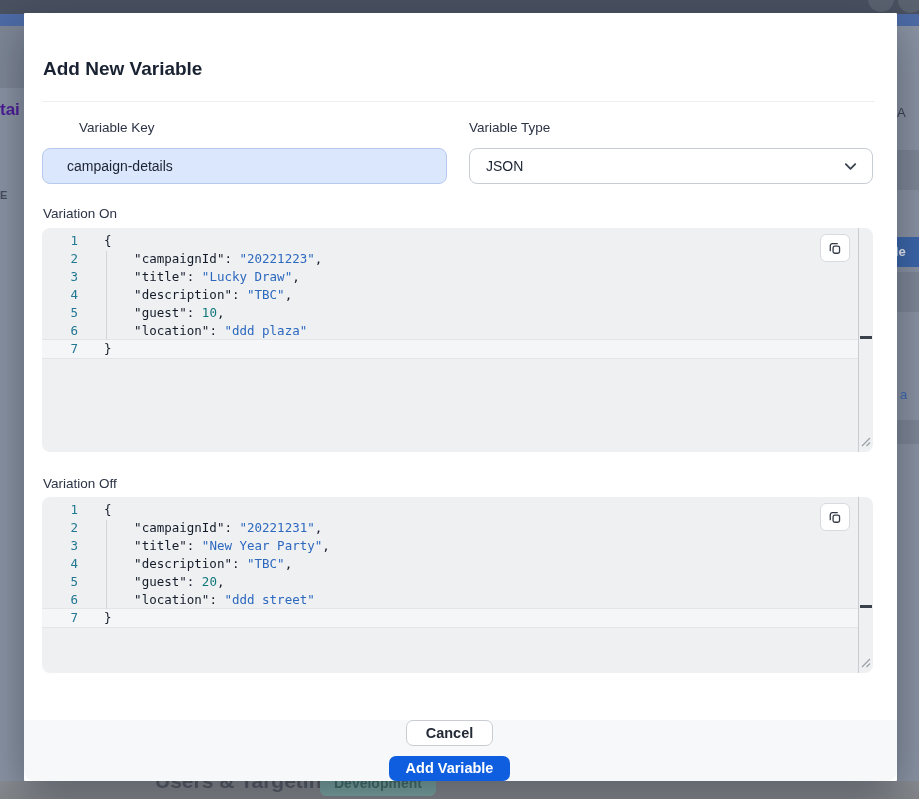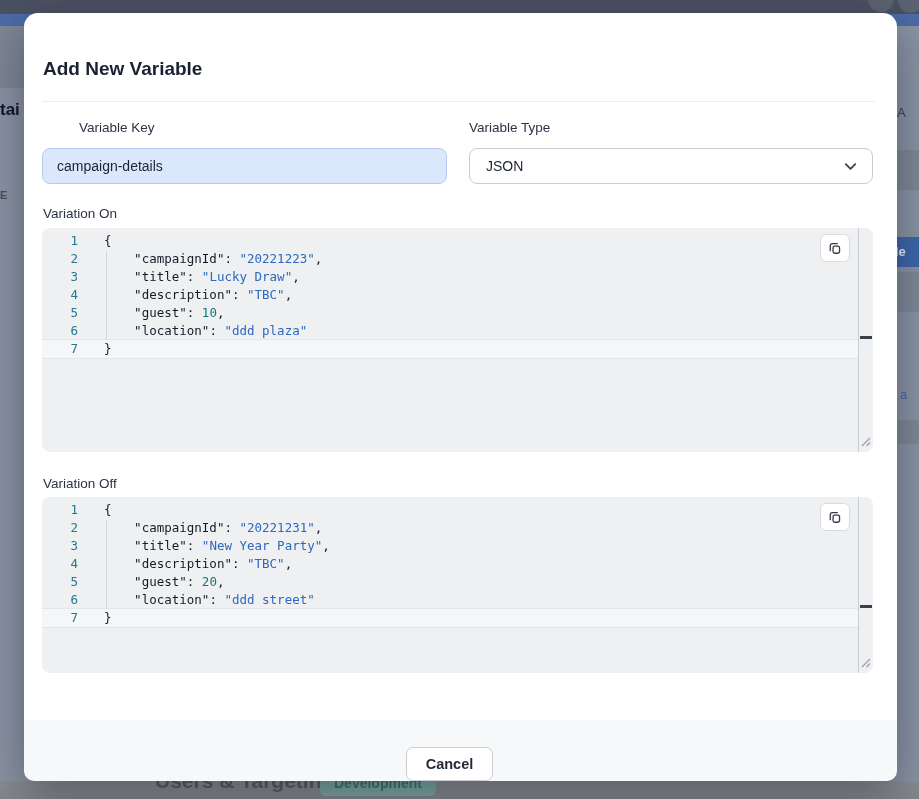--- a/index.html
+++ b/index.html
@@ -7,40 +7,40 @@
          font-family:"Liberation Sans",sans-serif;background:#8a92a2;}
 
   
   .navbar{position:absolute;left:0;top:0;width:100%;height:14px;background:#4a5160;}
   .avatar{position:absolute;width:26px;height:26px;border-radius:50%;background:#5b6270;}
   .subnav{position:absolute;left:0;top:14px;width:100%;height:12px;background:#4d6ba6;}
   .overlay{position:absolute;left:0;top:26px;width:100%;height:755px;background:#8a93a3;}
   .band{position:absolute;background:#7e8796;}
   .bottom-strip{position:absolute;left:0;bottom:0;width:100%;height:18px;
                 background:linear-gradient(#8a8d92,#828589);}
-  .frag{position:absolute;color:#0f172a;}
+  .frag{position:absolute;color:#4c1d95;}
   .frag-heading{font-size:17px;font-weight:600;}
   .frag-small{font-size:11px;font-weight:600;color:#474e5c;}
   .frag-top-right{font-size:13px;color:#3a4150;}
   .frag-btn{position:absolute;background:#3c66a9;color:#e8edf5;font-size:13px;font-weight:700;
             border-radius:4px 0 0 4px;height:30px;line-height:30px;padding-left:10px;width:40px;}
   .frag-link{font-size:13px;color:#3b67b2;}
   .frag-link.u{text-decoration:underline;}
   .bottom-heading{position:absolute;font-size:21px;font-weight:700;color:#585d67;}
   .bottom-badge{position:absolute;background:#7ca7a2;color:#45706b;font-size:14px;font-weight:700;
                 border-radius:6px;padding:5px 14px;}
 
   
   .modal{position:absolute;left:24px;top:13px;width:873px;height:768px;background:#fff;
-         border-radius:14px;box-shadow:0 14px 44px rgba(10,16,30,.38);}
+         border-radius:1px;box-shadow:0 14px 44px rgba(10,16,30,.38);}
   .modal-title{position:absolute;left:19px;top:45px;font-size:19px;font-weight:700;color:#192232;}
   .modal-divider{position:absolute;left:18px;right:22px;top:88px;height:1px;background:#eceef1;}
   .field-label{position:absolute;font-size:13.5px;color:#2b3345;}
   .text-input{position:absolute;box-sizing:border-box;height:36px;border-radius:8px;
-              border:1px solid #b7c9ee;background:var(--sel);padding:0 14px;font-size:14px;
+              border:1px solid #b7c9ee;background:var(--sel);padding:0 24px;font-size:14px;
               color:#1c2433;font-family:"Liberation Sans",sans-serif;outline:none;}
   .select{position:absolute;box-sizing:border-box;height:36px;border-radius:8px;
           border:1px solid #c8ccd3;background:#fff;display:flex;align-items:center;
           justify-content:space-between;padding:0 14px 0 16px;font-size:14px;color:#1c2433;cursor:pointer;}
 
   
   .editor{position:absolute;left:18px;width:831px;background:#eef0f2;border-radius:8px;overflow:hidden;}
   .cm-code{position:relative;padding-top:4px;}
   .cm-line{height:18px;font:12.5px/18px "DejaVu Sans Mono",monospace;white-space:pre;color:var(--key);}
   .cm-line.active{background:#f5f6f8;width:calc(100% - 14px);
@@ -164,16 +164,17 @@
       </button>
       <span class="cm-resize">
         <svg width="11" height="11" viewBox="0 0 11 11">
             <path d="M10 2 L2 10 M10 6.5 L6.5 10" stroke="#9aa0a8" stroke-width="1.2" fill="none"></path>
           </svg>
       </span>
     </div>
 
     <div class="modal-footer">
       <button class="btn btn-cancel">Cancel</button>
+      <button class="btn btn-primary">Add Variable</button>
     </div>
 
   </div>
 </div>
 
 </body></html>

